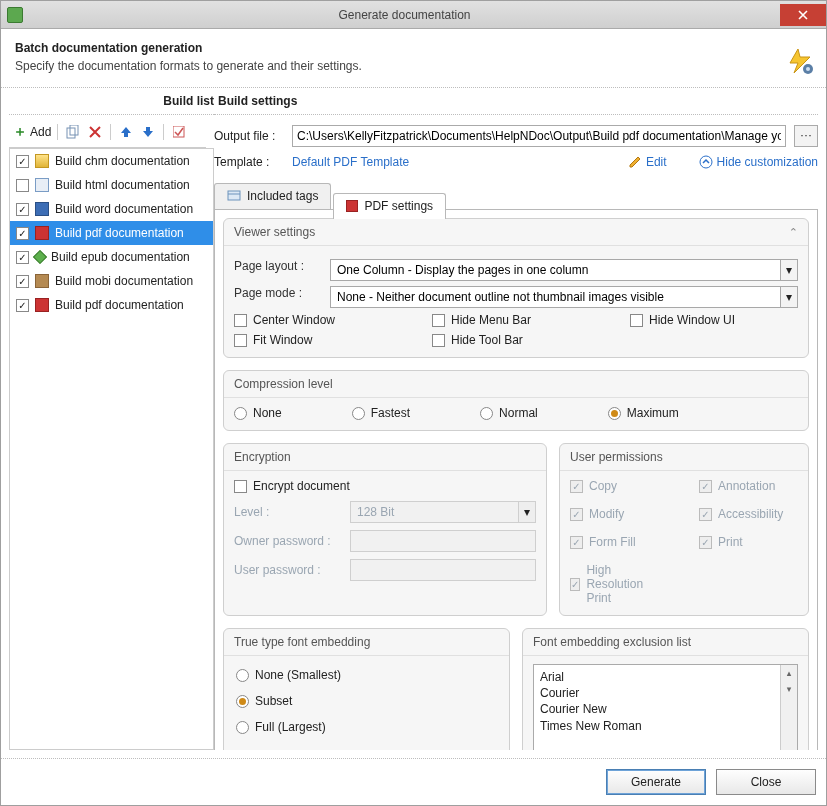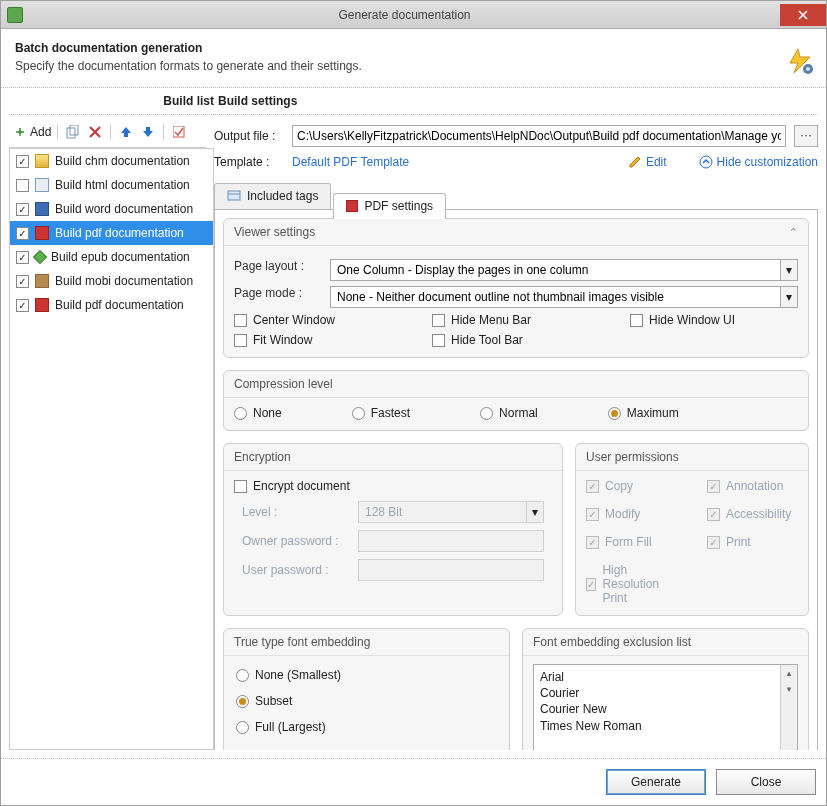--- a/index.html
+++ b/index.html
@@ -59,21 +59,21 @@
   .chk-box.checked::after{content:"✓"; color:#333;}
   .chk-box.disabled { background:#eee; border-color:#bbb;}
   .chk-box.disabled.checked::after{color:#9aa6b2;}
   .chk.disabled { color:#9aa6b2; }
   .radio-row { display:flex; gap:70px; align-items:center; }
   .radio { display:flex; align-items:center; gap:6px; cursor:pointer;}
   .rb { width:13px; height:13px; border:1px solid #888; border-radius:50%; display:flex; align-items:center; justify-content:center; background:#fff;}
   .rb.sel::after{content:""; width:7px; height:7px; background:#cf8a17; border-radius:50%;}
   .two-col { display:flex; gap:12px; }
   .two-col .group { flex:1; }
-  .enc-row { display:flex; align-items:center; gap:8px; margin:7px 8px;}
+  .enc-row { display:flex; align-items:center; gap:8px; margin:7px 0;}
   .enc-lbl { width:108px; color:#9aa6b2;}
   .enc-input { flex:1; height:22px; border:1px solid #cfcfcf; background:#f1f1f1;}
   .perm-grid { display:grid; grid-template-columns:1fr 1fr; gap:14px 30px; }
   .font-radio-col { display:flex; flex-direction:column; gap:12px; padding:4px 2px 8px 2px;}
   .font-list { border:1px solid #aaa; background:#fff; height:88px; padding:4px 6px; overflow:auto; line-height:1.35; position:relative;}
   .scroll-knob { position:absolute; right:0; top:0; bottom:0; width:17px; background:#f0f0f0; border-left:1px solid #ccc;}
   .scroll-knob .up,.scroll-knob .down{height:16px; display:flex; align-items:center; justify-content:center; font-size:9px; color:#666; cursor:pointer;}
   .footer { border-top:1px dotted #bdbdbd; padding:10px; display:flex; justify-content:flex-end; gap:10px;}
   .btn { width:100px; height:26px; border:1px solid #8a8a8a; background:linear-gradient(#fefefe,#e8e8e8); cursor:pointer; text-align:center; line-height:24px;}
   .btn.primary { border-color:#4a7fb3; outline:1px solid #6ea3d8; outline-offset:-2px;}

